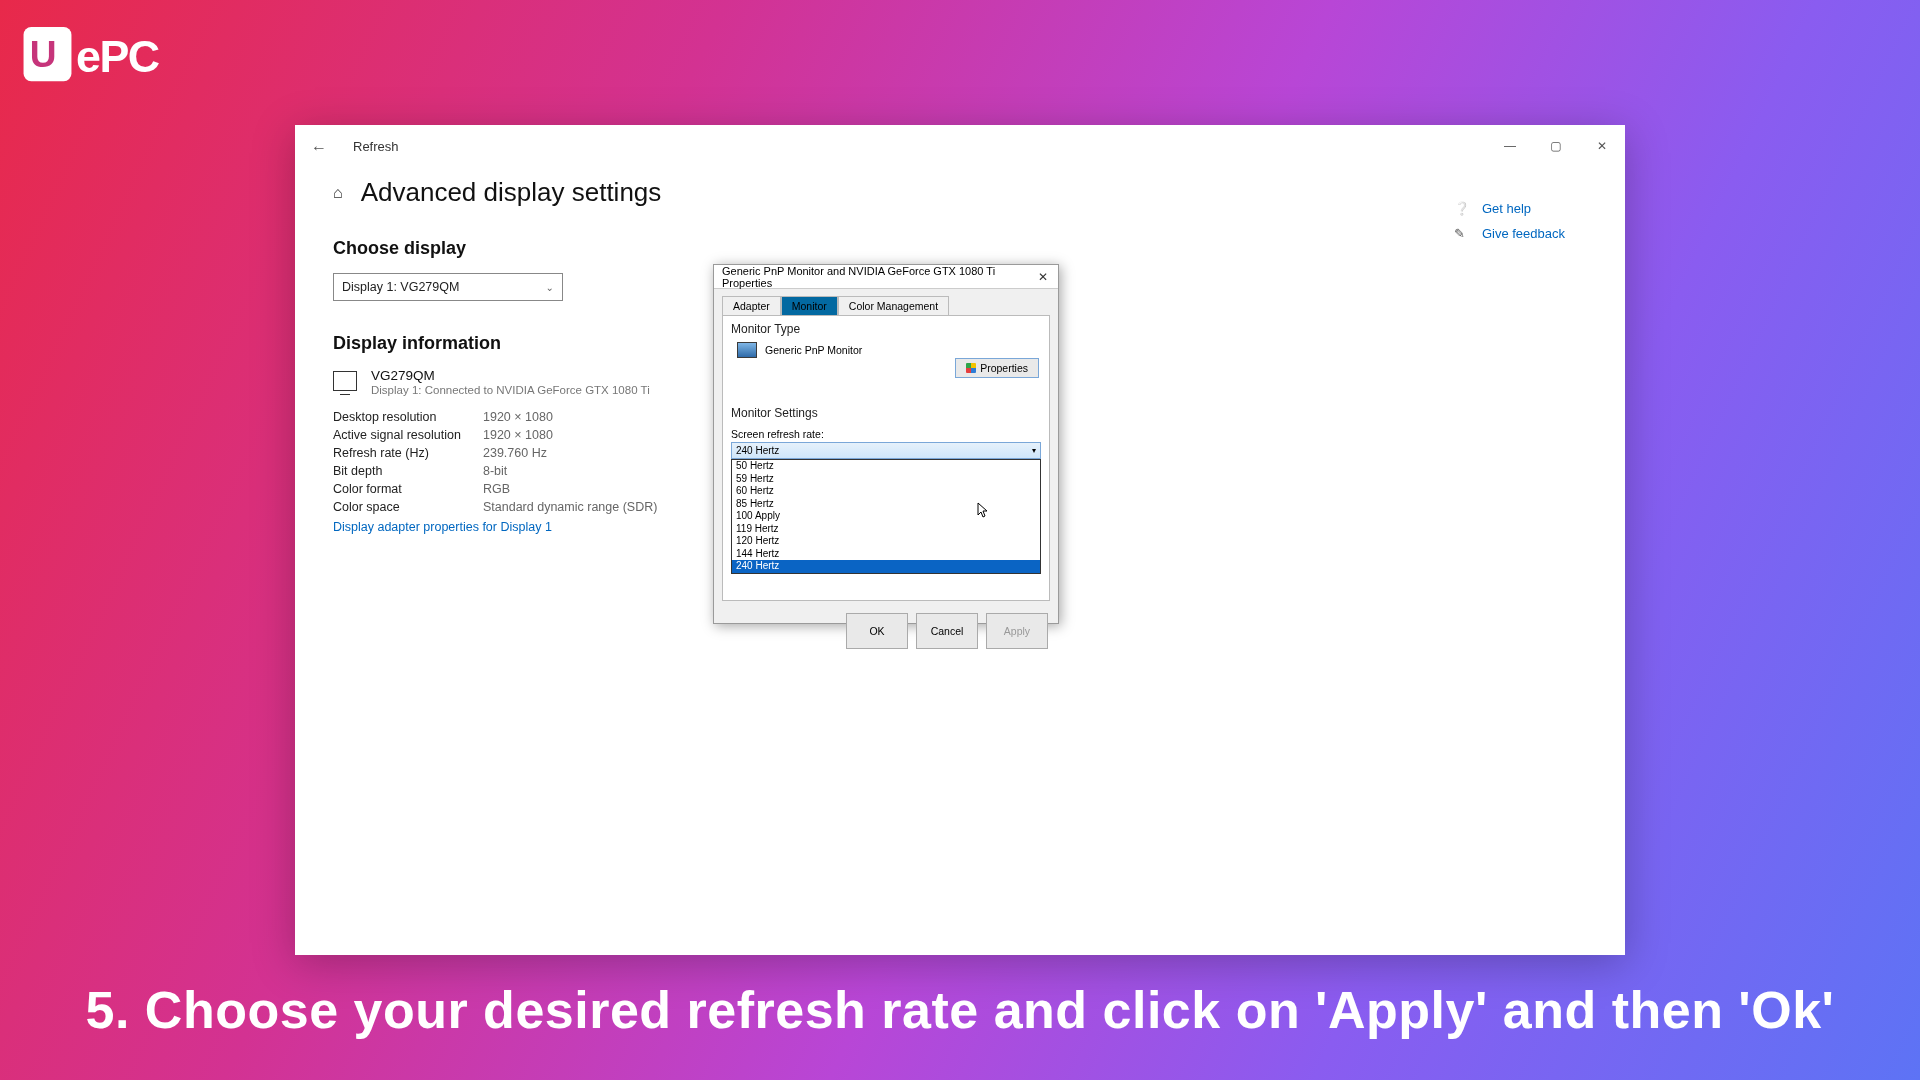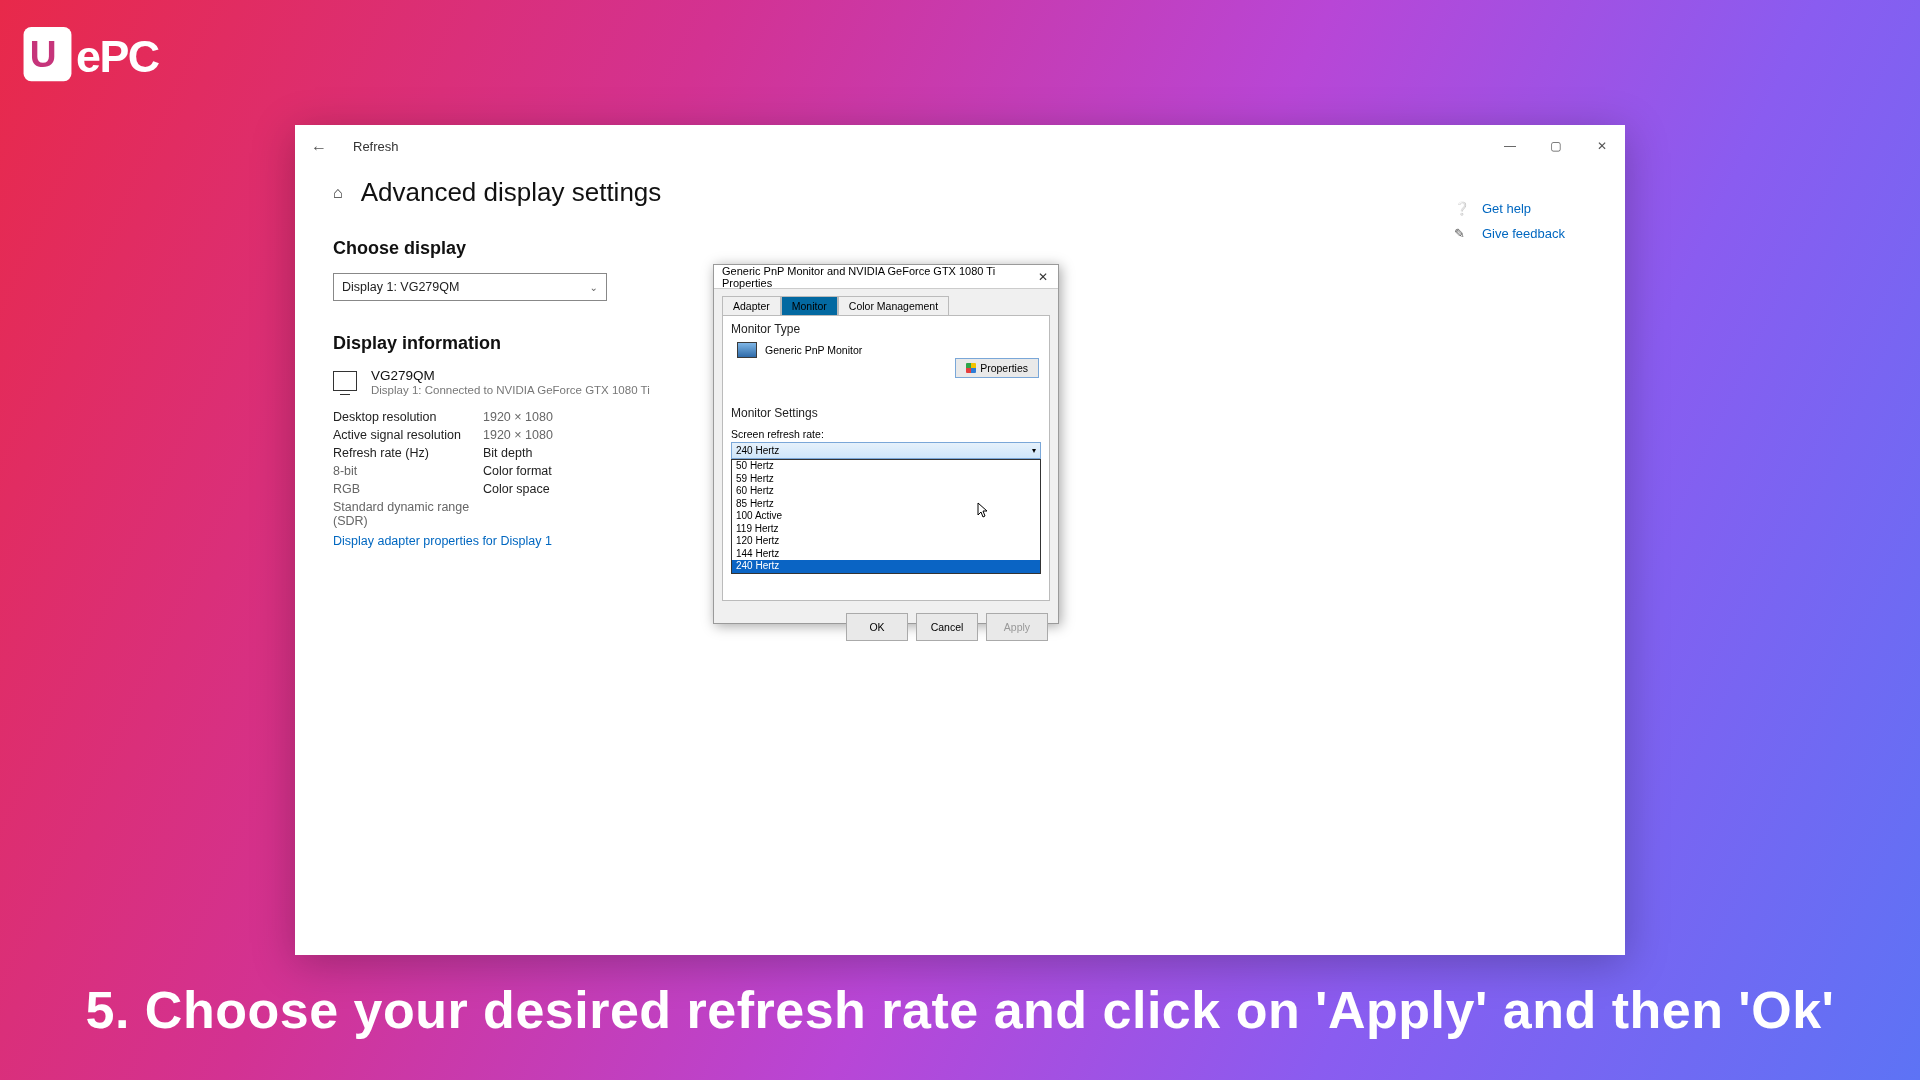--- a/index.html
+++ b/index.html
@@ -91,21 +91,21 @@
   margin-bottom: 14px;
 }
 
 .subtext {
   font-size: 12.5px;
   color: #222;
   margin-bottom: 8px;
 }
 
 .display-select {
-  width: 274px; height: 28px;
+  width: 230px; height: 28px;
   border: 1px solid #888;
   display: flex; align-items: center; justify-content: space-between;
   padding: 0 8px;
   font-size: 12.5px;
   color: #222;
   margin-bottom: 32px;
 }
 
 .chev { color: #666; font-size: 10px; }
 
@@ -262,21 +262,21 @@
 }
 .cursor svg { width: 100%; height: 100%; }
 
 .dlg-buttons {
   display: flex;
   justify-content: flex-end;
   gap: 8px;
   padding: 4px 10px 0 0;
 }
 .dlg-btn {
-  width: 62px; height: 28px;
+  width: 62px; height: 36px;
   font-size: 10.5px;
   background: #e9e9e9;
   border: 1px solid #aaa;
   display: flex; align-items: center; justify-content: center;
 }
 .dlg-btn.disabled { color: #999; }
 
 .caption {
   position: absolute;
   bottom: 40px;
@@ -334,20 +334,21 @@
         <div class="display-sub">Display 1: Connected to NVIDIA GeForce GTX 1080 Ti</div>
       </div>
     </div>
 
     <div class="info-grid">
       <div>Desktop resolution</div>
         <div class="val">1920 × 1080</div>
       <div>Active signal resolution</div>
         <div class="val">1920 × 1080</div>
       <div>Refresh rate (Hz)</div>
+        <div class="val">239.760 Hz</div>
       <div>Bit depth</div>
         <div class="val">8-bit</div>
       <div>Color format</div>
         <div class="val">RGB</div>
       <div>Color space</div>
         <div class="val">Standard dynamic range (SDR)</div>
     </div>
 
     <div class="link">Display adapter properties for Display 1</div>
 
@@ -397,21 +398,21 @@
       <div class="refresh-combo">
         <span>240 Hertz</span>
         <span style="font-size:8px;">▾</span>
       </div>
 
       <div class="dropdown-list">
         <div class="opt">50 Hertz</div>
         <div class="opt">59 Hertz</div>
         <div class="opt">60 Hertz</div>
         <div class="opt">85 Hertz</div>
-        <div class="opt">100 Active</div>
+        <div class="opt">100 Apply</div>
         <div class="opt">119 Hertz</div>
         <div class="opt">120 Hertz</div>
         <div class="opt">144 Hertz</div>
         <div class="opt selected">240 Hertz</div>
       </div>
     </div>
 
     <div class="cursor">
       <svg viewBox="0 0 12 16">
           <path d="M1 1 L1 13 L4 10 L6 15 L8 14 L6 9 L10 9 Z" fill="#fff" stroke="#000" stroke-width="1"></path>

